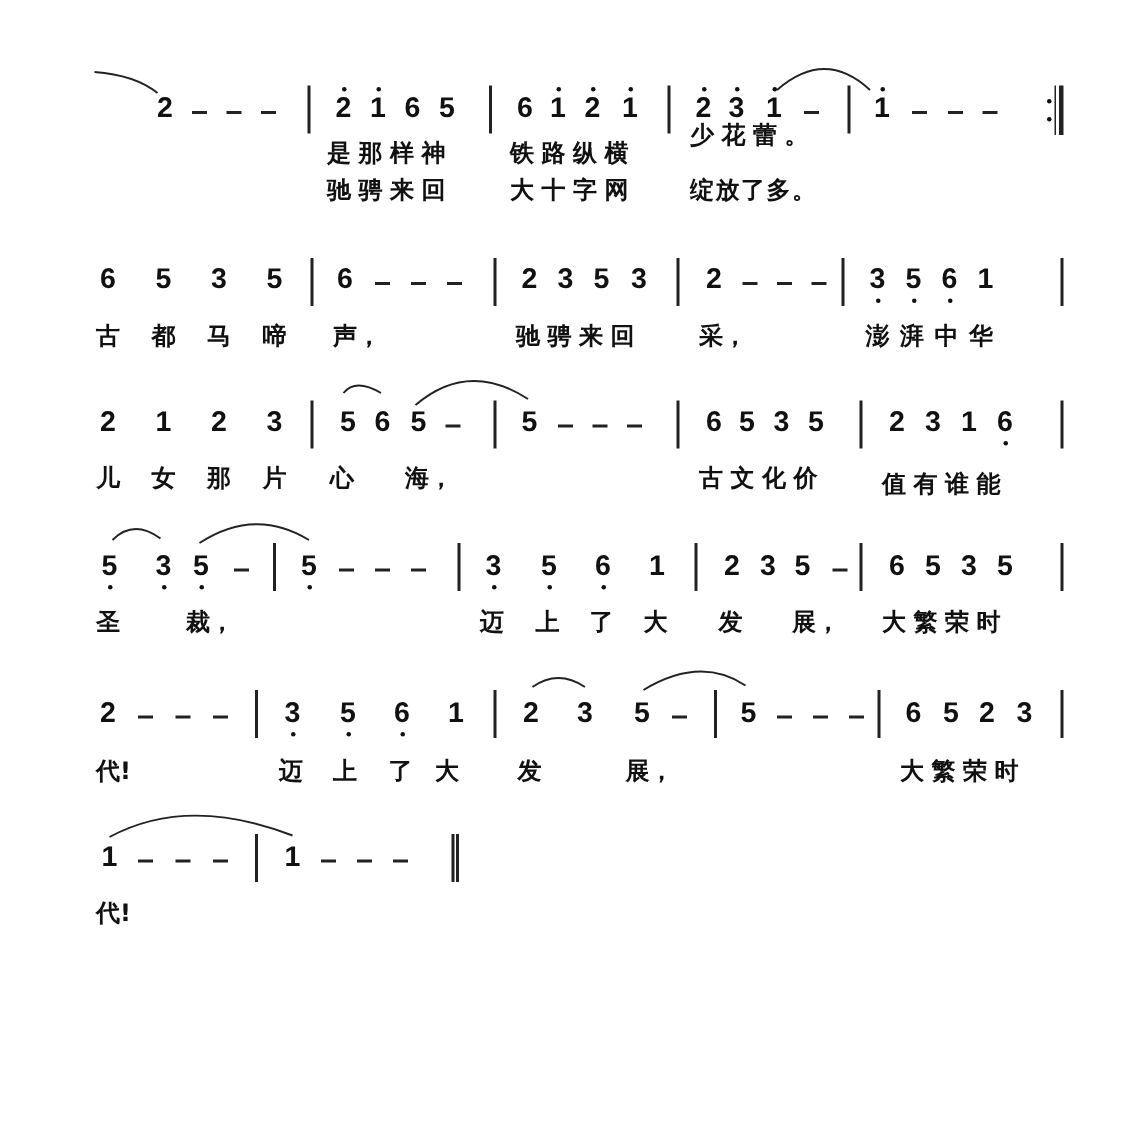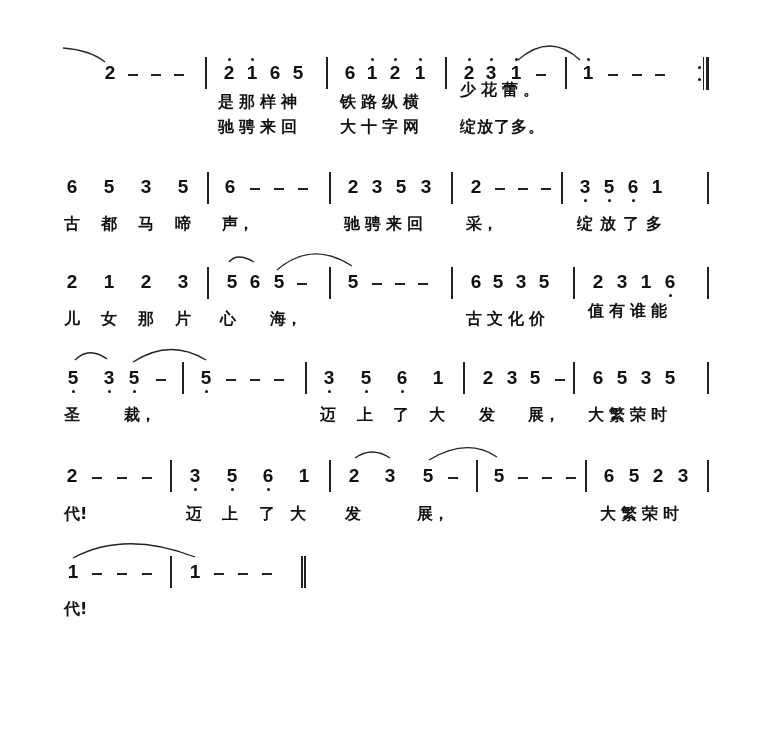--- a/index.html
+++ b/index.html
@@ -106,21 +106,21 @@
   <span class="n" style="left:657px;top:177px">1</span>
   <div class="bar" style="left:707px;top:172px;height:32px"></div>
 
   <span class="lyr" style="left:64px;top:215px">古</span>
   <span class="lyr" style="left:101px;top:215px">都</span>
   <span class="lyr" style="left:138px;top:215px">马</span>
   <span class="lyr" style="left:175px;top:215px">啼</span>
   <span class="lyr" style="left:222px;top:215px">声，</span>
   <span class="lyr" style="left:344px;top:215px;letter-spacing:5px">驰骋来回</span>
   <span class="lyr" style="left:466px;top:215px">采，</span>
-  <span class="lyr" style="left:577px;top:215px;letter-spacing:7px">绽放了多</span>
+  <span class="lyr" style="left:577px;top:215px;letter-spacing:7px">澎湃中华</span>
 </div>
 
 <div>
   <span class="n" style="left:72px;top:272px">2</span>
   <span class="n" style="left:109px;top:272px">1</span>
   <span class="n" style="left:146px;top:272px">2</span>
   <span class="n" style="left:183px;top:272px">3</span>
   <div class="bar" style="left:207px;top:267px;height:32px"></div>
   <span class="n" style="left:232px;top:272px">5</span>
   <span class="n" style="left:255px;top:272px">6</span>
@@ -143,21 +143,21 @@
   <span class="n" style="left:670px;top:272px"><i class="lo"></i><span>6</span></span>
   <div class="bar" style="left:707px;top:267px;height:32px"></div>
 
   <span class="lyr" style="left:64px;top:310px">儿</span>
   <span class="lyr" style="left:101px;top:310px">女</span>
   <span class="lyr" style="left:138px;top:310px">那</span>
   <span class="lyr" style="left:175px;top:310px">片</span>
   <span class="lyr" style="left:220px;top:310px">心</span>
   <span class="lyr" style="left:270px;top:310px">海，</span>
   <span class="lyr" style="left:466px;top:310px;letter-spacing:5px">古文化价</span>
-  <span class="lyr" style="left:588px;top:302px;letter-spacing:5px">值有谁能</span>
+  <span class="lyr" style="left:588px;top:314px;letter-spacing:5px">值有谁能</span>
 </div>
 
 <div>
   <span class="n" style="left:73px;top:368px"><i class="lo"></i><span>5</span></span>
   <span class="n" style="left:109px;top:368px"><i class="lo"></i><span>3</span></span>
   <span class="n" style="left:134px;top:368px"><i class="lo"></i><span>5</span></span>
   <span class="dash" style="left:156px;top:379px"></span>
   <div class="bar" style="left:182px;top:362px;height:32px"></div>
   <span class="n" style="left:206px;top:368px"><i class="lo"></i><span>5</span></span>
   <span class="dash" style="left:226px;top:379px"></span>

